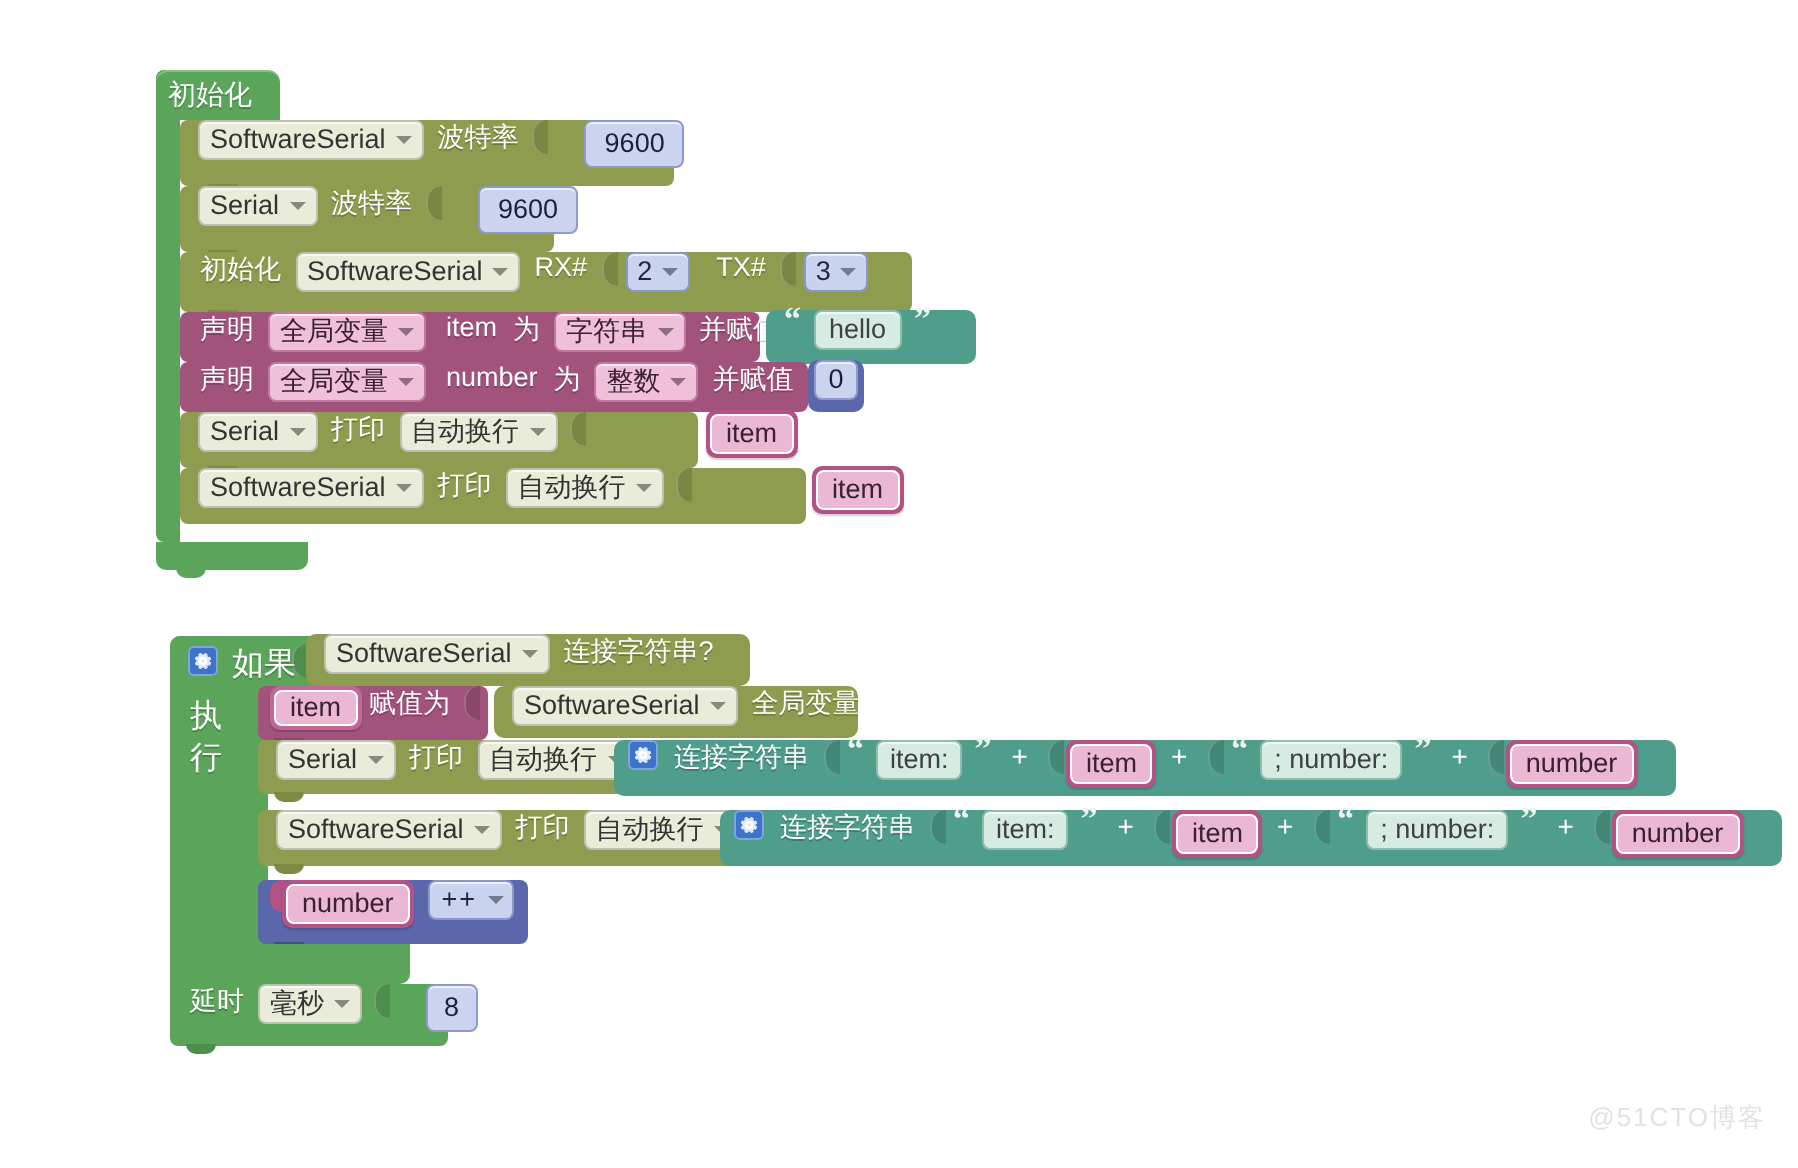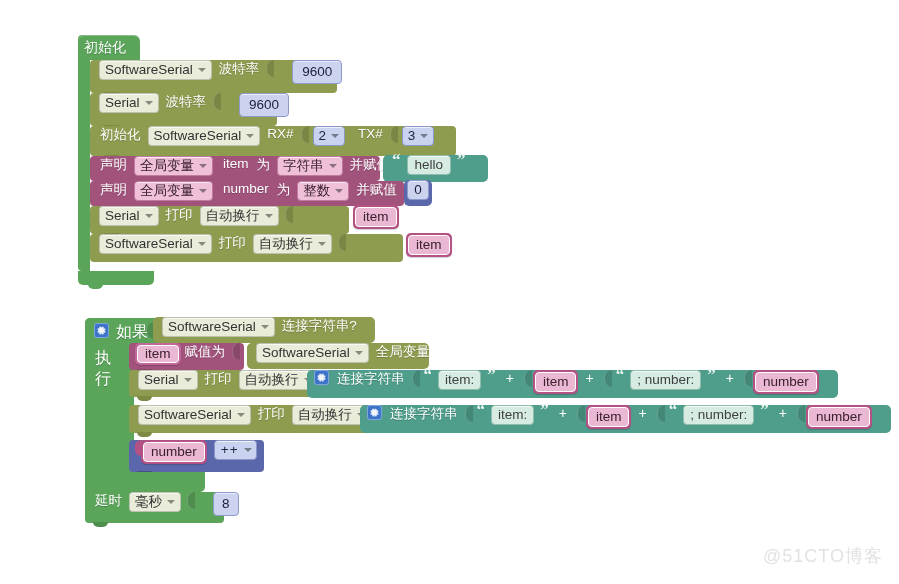--- a/index.html
+++ b/index.html
@@ -113,21 +113,21 @@
     border-radius:0 0 5px 5px;
   }
 
   .wm{
     position:absolute;right:8px;bottom:6px;
     font-size:13px;color:#b9b9b9;letter-spacing:.5px;
     font-family:"Liberation Sans",sans-serif;
   }
   .wm2{
     position:absolute;right:16px;bottom:16px;
-    font-size:18px;color:#e2e2e2;letter-spacing:1px;text-align:center;
+    font-size:13px;color:#e2e2e2;letter-spacing:1px;text-align:center;
   }
 </style>
 </head>
 <body>
 
 <div class="canvas">
 
   <div class="blk" style="left:78px;top:35px;">
 
     <div style="position:absolute;left:0;top:0;width:12px;height:236px;background:#5ba55b;border-radius:4px 0 0 4px;"></div>

